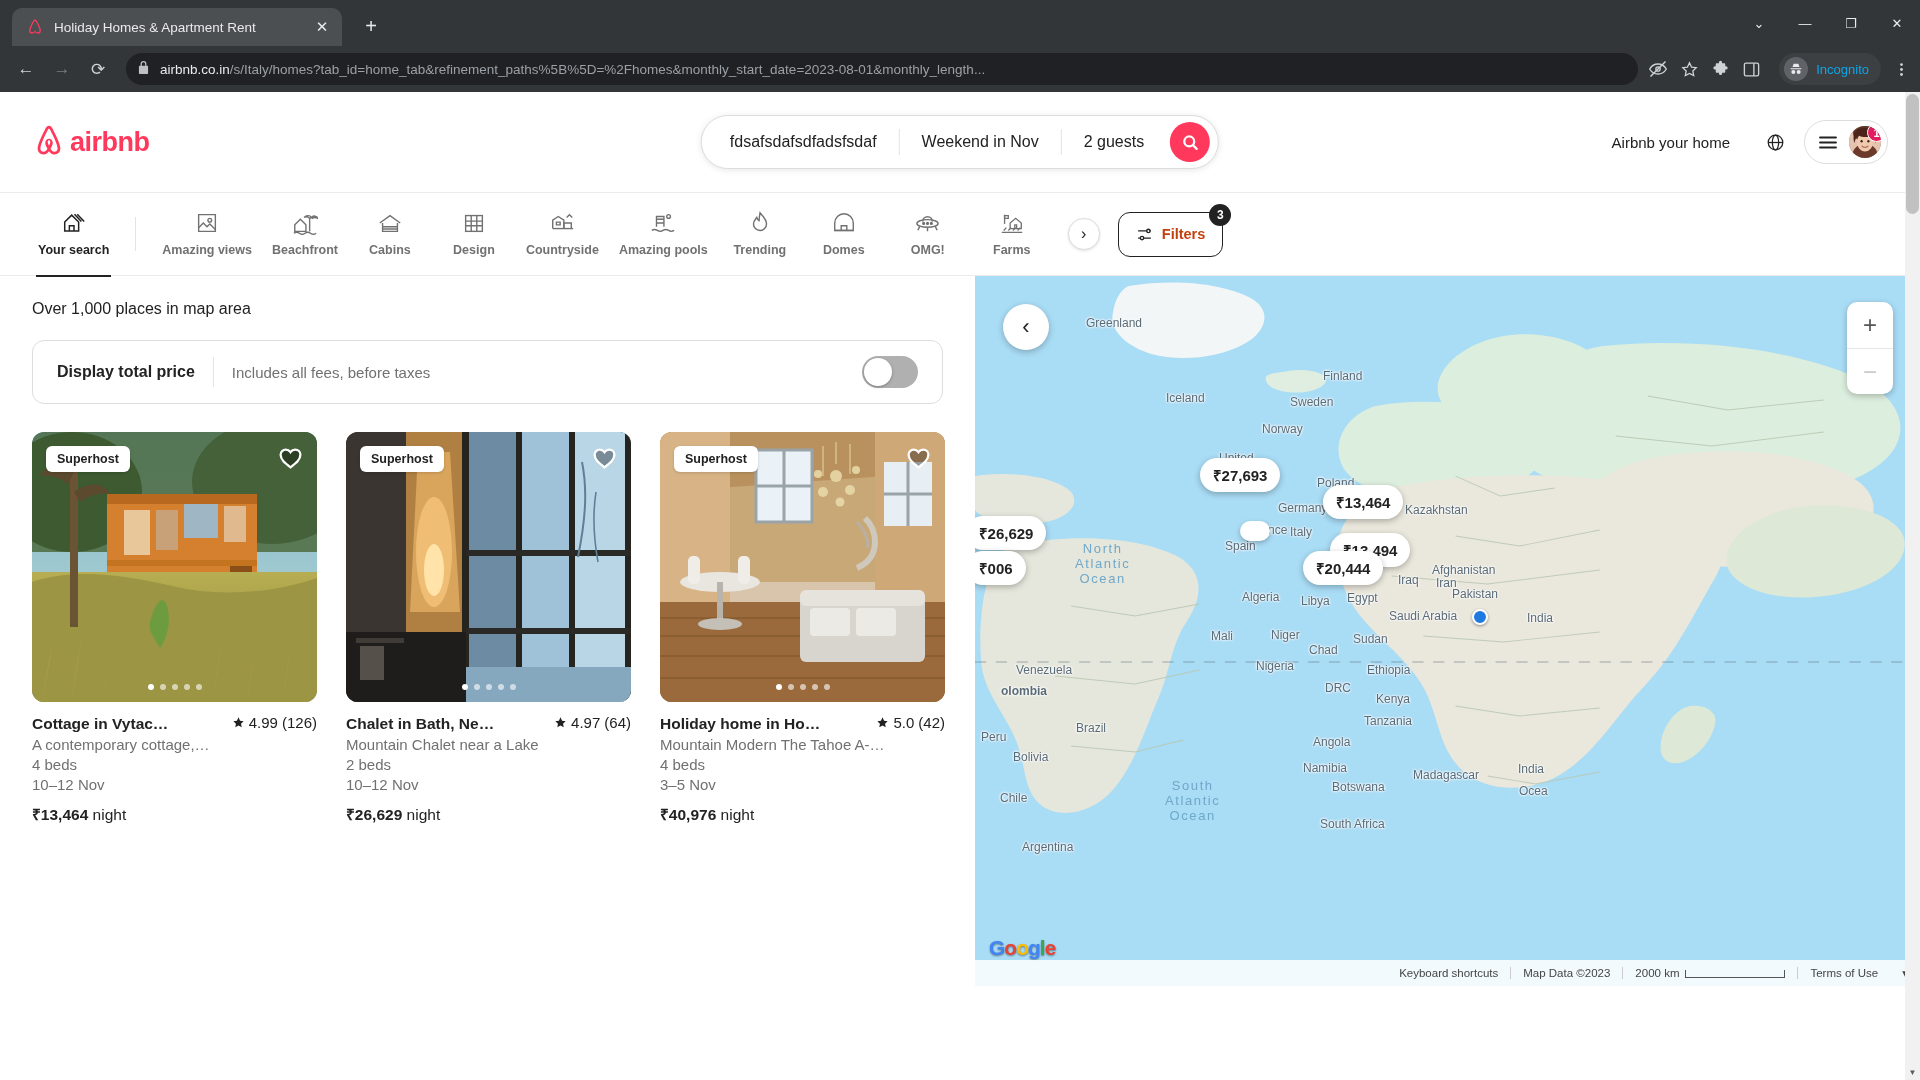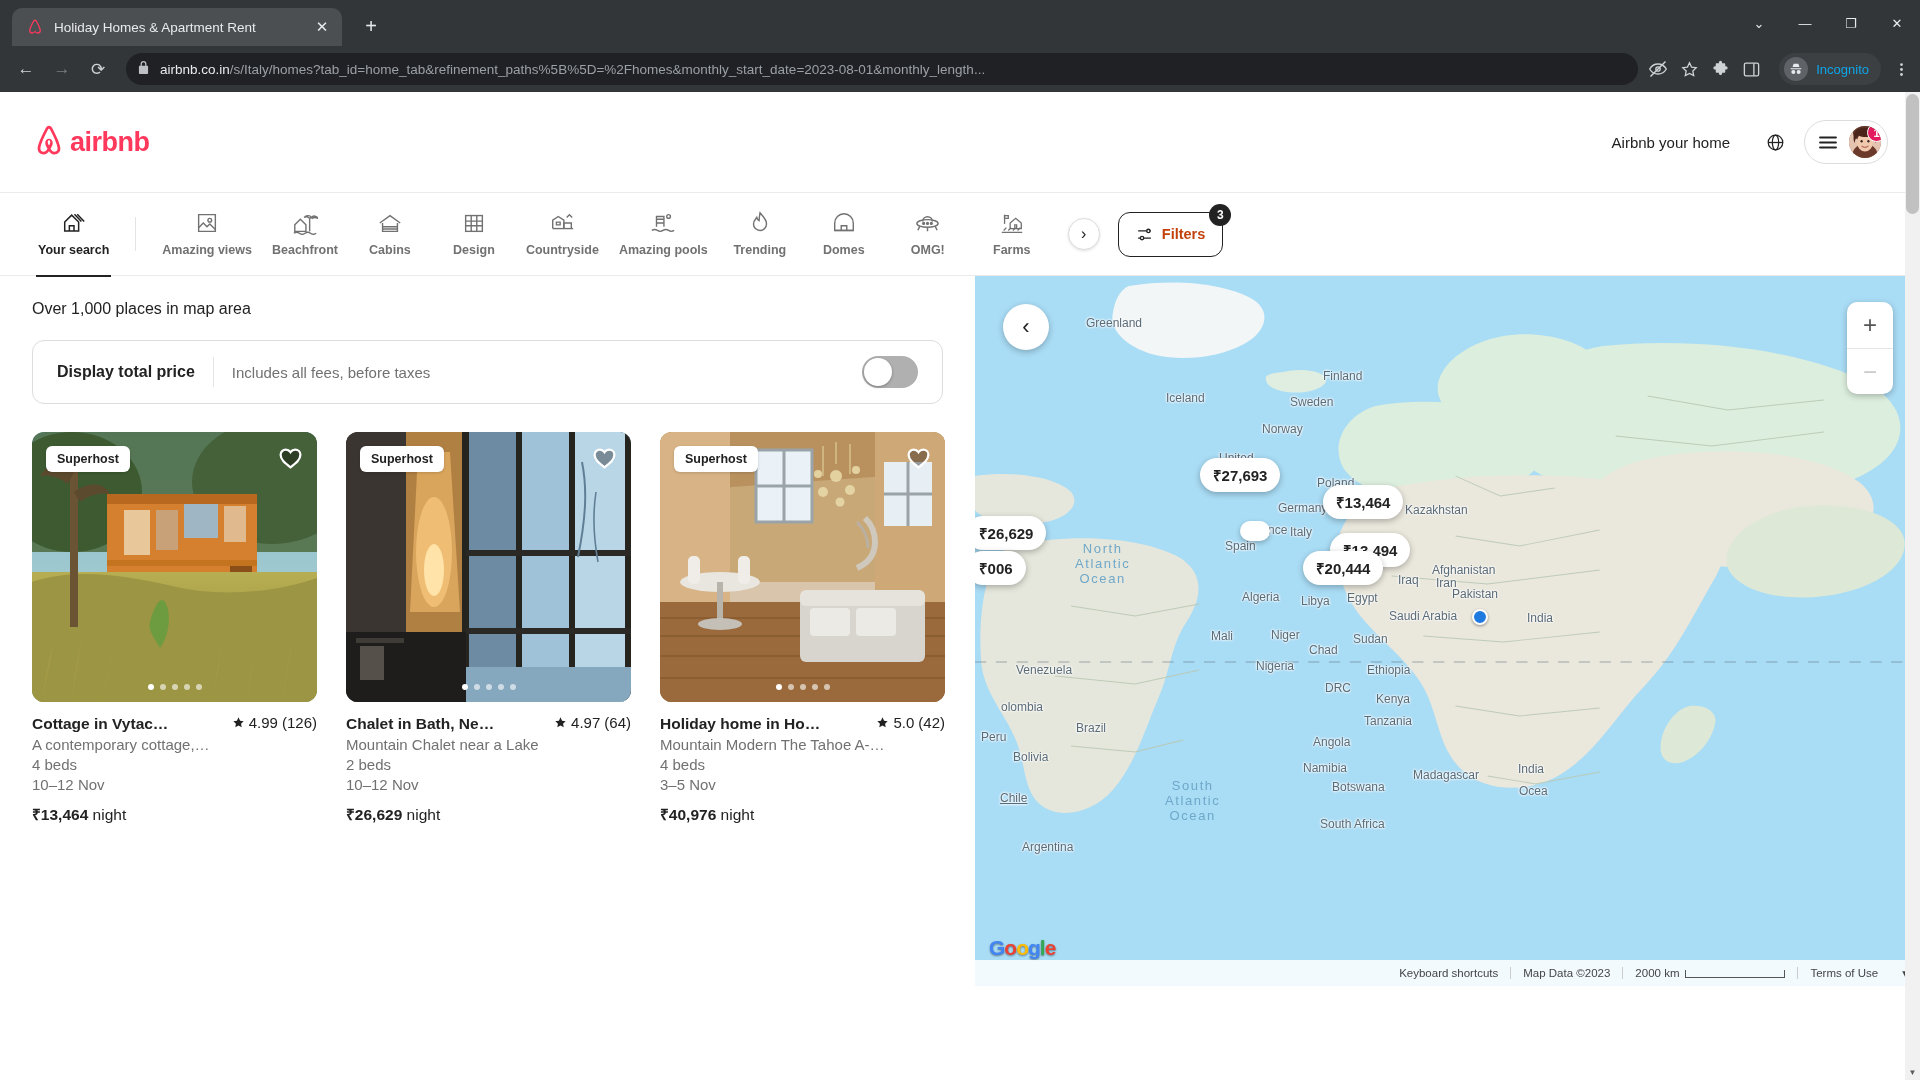--- a/index.html
+++ b/index.html
@@ -312,20 +312,33 @@
   <div class="page">
 
     <div class="abnb-header">
       <div class="logo">
         <svg width="34" height="36" viewBox="0 0 24 26" fill="#FF385C">
           <path d="M12 1.2c-1.1 0-1.9.8-2.6 2.2C7.6 7.1 3.8 14.3 3.8 17.7c0 2.6 1.9 4.3 4.3 4.3 1.9 0 3-1 3.9-2.3.9 1.3 2 2.3 3.9 2.3 2.4 0 4.3-1.7 4.3-4.3 0-3.4-3.8-10.6-5.6-14.3C13.9 2 13.1 1.2 12 1.2zm0 2.3c.3 0 .6.3 1 1.1 1.7 3.4 5.2 10.2 5.2 13.1 0 1.5-1 2.4-2.3 2.4-1.2 0-2-.8-2.8-2.2.9-1.4 1.6-2.9 1.6-4.2 0-1.8-1.2-3-2.7-3s-2.7 1.2-2.7 3c0 1.3.7 2.8 1.6 4.2-.8 1.4-1.6 2.2-2.8 2.2-1.3 0-2.3-.9-2.3-2.4 0-2.9 3.5-9.7 5.2-13.1.4-.8.7-1.1 1-1.1zm0 8.3c.5 0 .9.4.9 1.2 0 .7-.4 1.7-.9 2.6-.5-.9-.9-1.9-.9-2.6 0-.8.4-1.2.9-1.2z"></path>
         </svg>
         <span class="logo-text">airbnb</span>
       </div>
 
+      <div class="searchbar">
+        <div class="sb-seg first">fdsafsdafsdfadsfsdaf</div>
+        <div class="sb-div"></div>
+        <div class="sb-seg">Weekend in Nov</div>
+        <div class="sb-div"></div>
+        <div class="sb-seg">2 guests</div>
+        <div class="sb-search">
+          <svg width="17" height="17" viewBox="0 0 24 24" fill="none" stroke="#fff" stroke-width="3.2" stroke-linecap="round">
+            <circle cx="10.5" cy="10.5" r="7"></circle>
+              <path d="M16 16l5 5"></path>
+          </svg>
+        </div>
+      </div>
 
       <div class="hdr-right">
         <div class="hdr-link">Airbnb your home</div>
         <div class="globe-btn">
           <svg width="19" height="19" viewBox="0 0 24 24" fill="none" stroke="#222" stroke-width="1.6">
             <circle cx="12" cy="12" r="9.2"></circle>
               <ellipse cx="12" cy="12" rx="4" ry="9.2"></ellipse>
               <path d="M2.8 12h18.4"></path>
           </svg>
         </div>
@@ -768,25 +781,25 @@
             <div class="map-label" style="left: 392px; top: 387px;">Ethiopia</div>
             <div class="map-label" style="left: 401px; top: 416px;">Kenya</div>
             <div class="map-label" style="left: 350px; top: 405px;">DRC</div>
             <div class="map-label" style="left: 389px; top: 438px;">Tanzania</div>
             <div class="map-label" style="left: 338px; top: 459px;">Angola</div>
             <div class="map-label" style="left: 328px; top: 485px;">Namibia</div>
             <div class="map-label" style="left: 357px; top: 504px;">Botswana</div>
             <div class="map-label" style="left: 438px; top: 492px;">Madagascar</div>
             <div class="map-label" style="left: 345px; top: 541px;">South Africa</div>
             <div class="map-label" style="left: 41px; top: 387px;">Venezuela</div>
-            <div class="map-label" style="left: 26px; top: 424px;">olombia</div>
+            <div class="map-label" style="left: 26px; top: 408px; font-weight: bold;">olombia</div>
             <div class="map-label" style="left: 6px; top: 454px;">Peru</div>
             <div class="map-label" style="left: 38px; top: 474px;">Bolivia</div>
             <div class="map-label" style="left: 101px; top: 445px;">Brazil</div>
-            <div class="map-label" style="left: 25px; top: 515px; text-decoration: underline;">Chile</div>
+            <div class="map-label" style="left: 25px; top: 515px;">Chile</div>
             <div class="map-label" style="left: 47px; top: 564px;">Argentina</div>
             <div class="map-label" style="left: 552px; top: 335px;">India</div>
             <div class="map-label" style="left: 543px; top: 486px;">India</div>
             <div class="map-label" style="left: 544px; top: 508px;">Ocea</div>
           </div>
         <div id="map-ocean-labels">
             <div class="map-label ocean" style="left: 100px; top: 265px;">North<br>Atlantic<br>Ocean</div>
             <div class="map-label ocean" style="left: 190px; top: 502px;">South<br>Atlantic<br>Ocean</div>
           </div>
 

